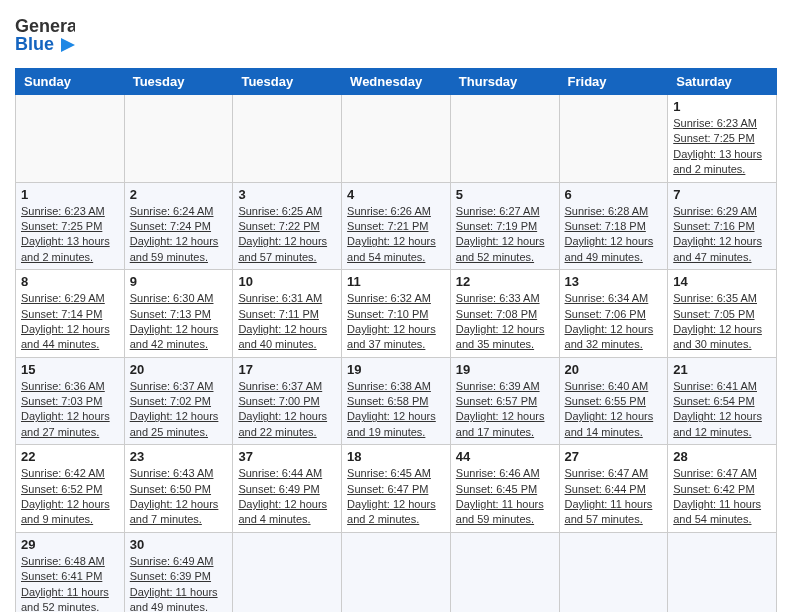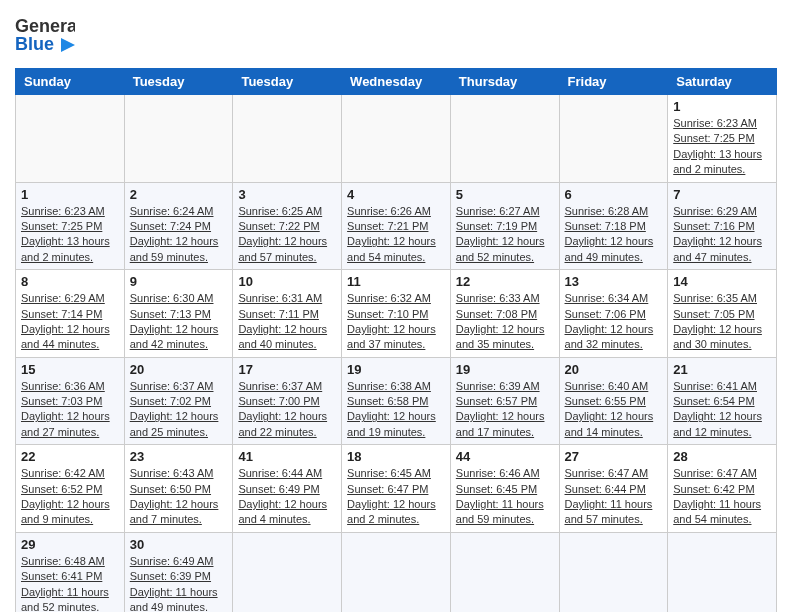--- a/index.html
+++ b/index.html
@@ -217,21 +217,21 @@
         <tr>
           <td>
             <span class="day-num">22</span>
             <div class="cell-text">Sunrise: 6:42 AM<br>Sunset: 6:52 PM<br>Daylight: 12 hours and 9 minutes.</div>
           </td>
           <td>
             <span class="day-num">23</span>
             <div class="cell-text">Sunrise: 6:43 AM<br>Sunset: 6:50 PM<br>Daylight: 12 hours and 7 minutes.</div>
           </td>
           <td>
-            <span class="day-num">41</span>
+            <span class="day-num">37</span>
             <div class="cell-text">Sunrise: 6:44 AM<br>Sunset: 6:49 PM<br>Daylight: 12 hours and 4 minutes.</div>
           </td>
           <td>
             <span class="day-num">18</span>
             <div class="cell-text">Sunrise: 6:45 AM<br>Sunset: 6:47 PM<br>Daylight: 12 hours and 2 minutes.</div>
           </td>
           <td>
             <span class="day-num">44</span>
             <div class="cell-text">Sunrise: 6:46 AM<br>Sunset: 6:45 PM<br>Daylight: 11 hours and 59 minutes.</div>
           </td>

